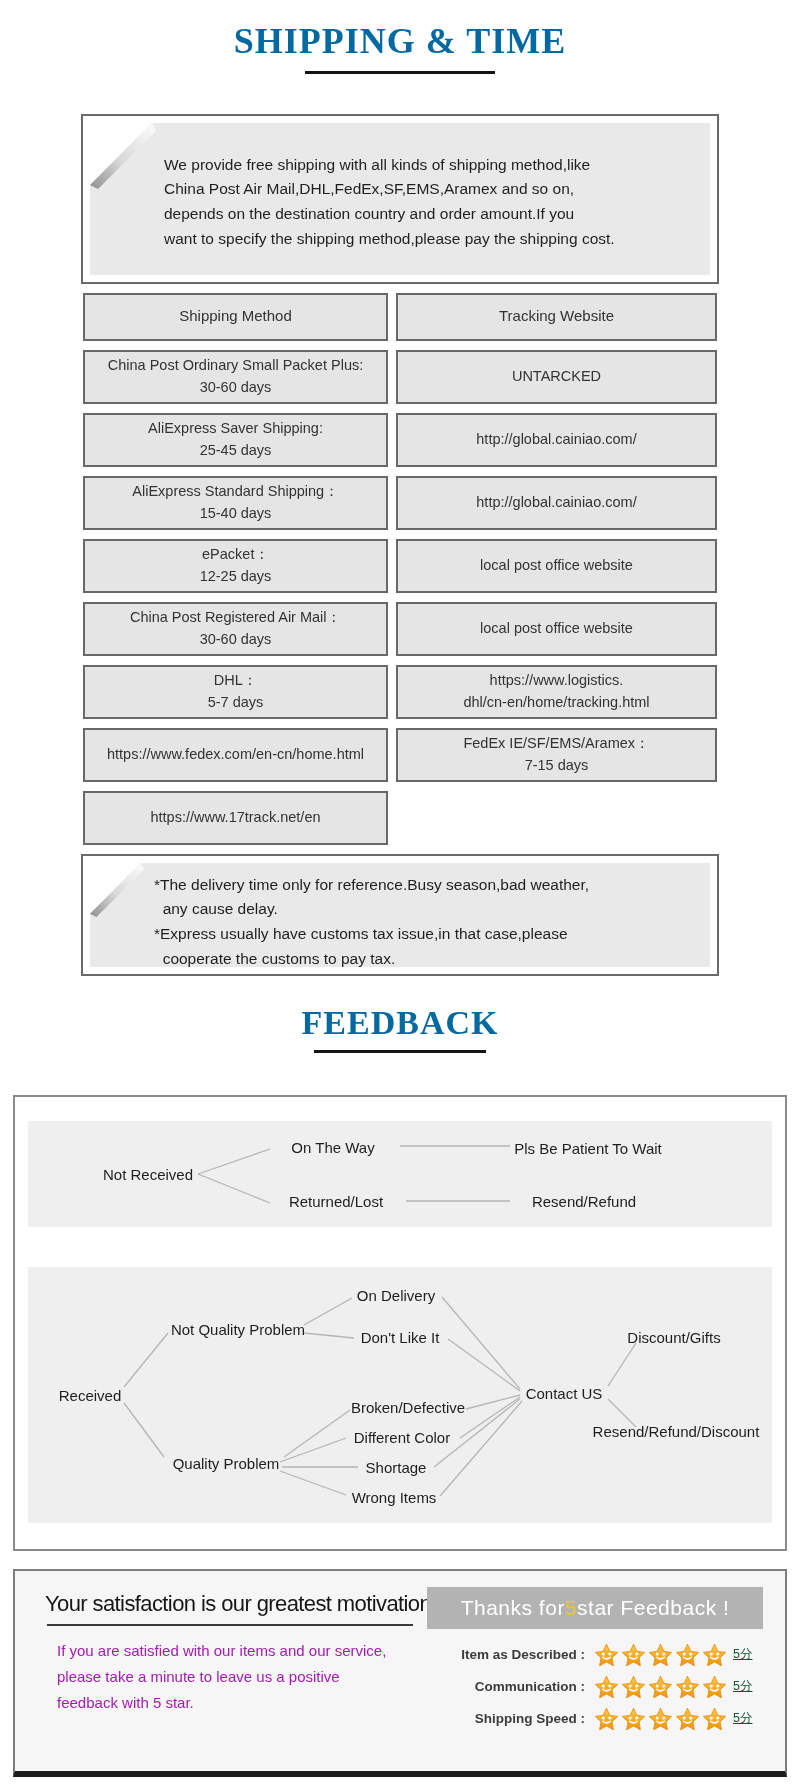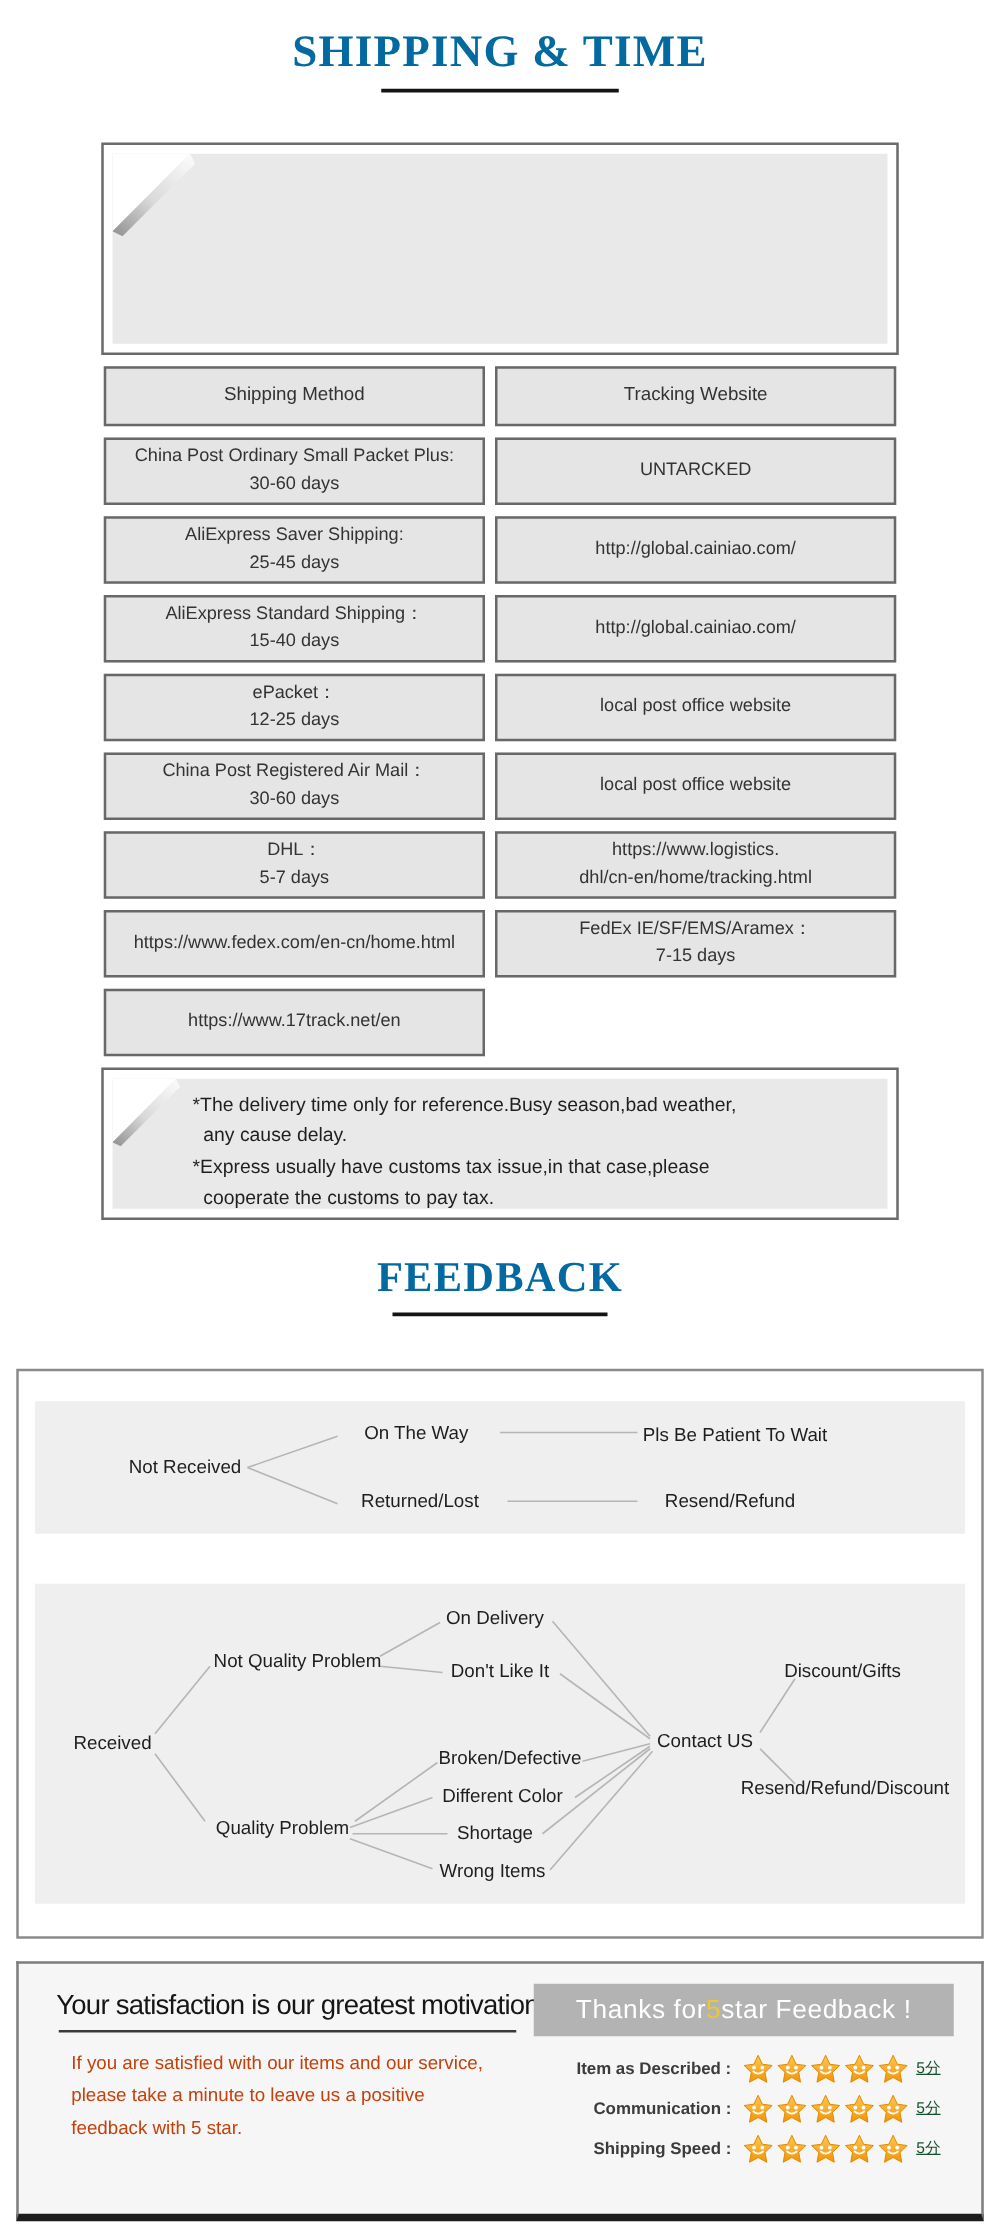--- a/index.html
+++ b/index.html
@@ -43,21 +43,21 @@
   .lines line{stroke:#b5b5b5;stroke-width:1.3;}
   
   .sat-box{
     width:774px;height:208px;margin:18px auto 0;box-sizing:border-box;
     border:2px solid #7d7d7d;border-bottom:6px solid #1d1d1d;background:#f6f6f6;
     display:flex;padding:8px 12px 0 14px;
   }
   .sat-left{width:398px;}
   .sat-heading{font-size:22px;color:#161616;margin:12px 0 0 16px;letter-spacing:-0.6px;white-space:nowrap;}
   .sat-rule{width:366px;height:2px;background:#3a3a3a;margin:7px 0 0 18px;}
-  .sat-msg{margin:12px 0 0 28px;font-size:15px;color:#c2410c;line-height:1.75;white-space:pre-wrap;}
+  .sat-msg{margin:12px 0 0 28px;font-size:15px;color:#a21caf;line-height:1.75;white-space:pre-wrap;}
   .sat-right{flex:1;padding-right:10px;}
   .thanks{
     margin-top:8px;height:42px;display:flex;align-items:center;justify-content:center;
     font-size:21px;color:#fff;letter-spacing:0.5px;
   }
   .rating-row{display:flex;align-items:center;margin-top:8px;}
   .rating-row:first-of-type{margin-top:14px;}
   .rating-label{flex:1;text-align:right;font-size:13.5px;font-weight:bold;color:#3c3c3c;margin-right:9px;white-space:nowrap;}
   .stars{display:flex;gap:2px;}
   .star{width:25px;height:24px;display:block;}
@@ -84,20 +84,24 @@
   <div class="sec-title">SHIPPING &amp; TIME</div>
   <div class="title-rule" style="width:190px;"></div>
 </div>
 
 <div class="note-box" style="margin-top:40px;">
   <div class="note-inner" id="intro-inner">
     <svg class="curl" width="66" height="66" viewBox="0 0 66 66">
       <polygon points="0,0 62,0 0,62" fill="#ffffff"></polygon>
       <polygon points="62,0 0,62 8,66 66,8" fill="url(#curlGrad)"></polygon>
     </svg>
+    <div class="note-text">We provide free shipping with all kinds of shipping method,like
+China Post Air Mail,DHL,FedEx,SF,EMS,Aramex and so on,
+depends on the destination country and order amount.If you
+want to specify the shipping method,please pay the shipping cost.</div>
   </div>
 </div>
 
 <div class="ship-table">
   <div class="cell head">Shipping Method</div>
   <div class="cell head">Tracking Website</div>
 
   <div class="cell">China Post Ordinary Small Packet Plus:
 30-60 days</div>
   <div class="cell">UNTARCKED</div>

